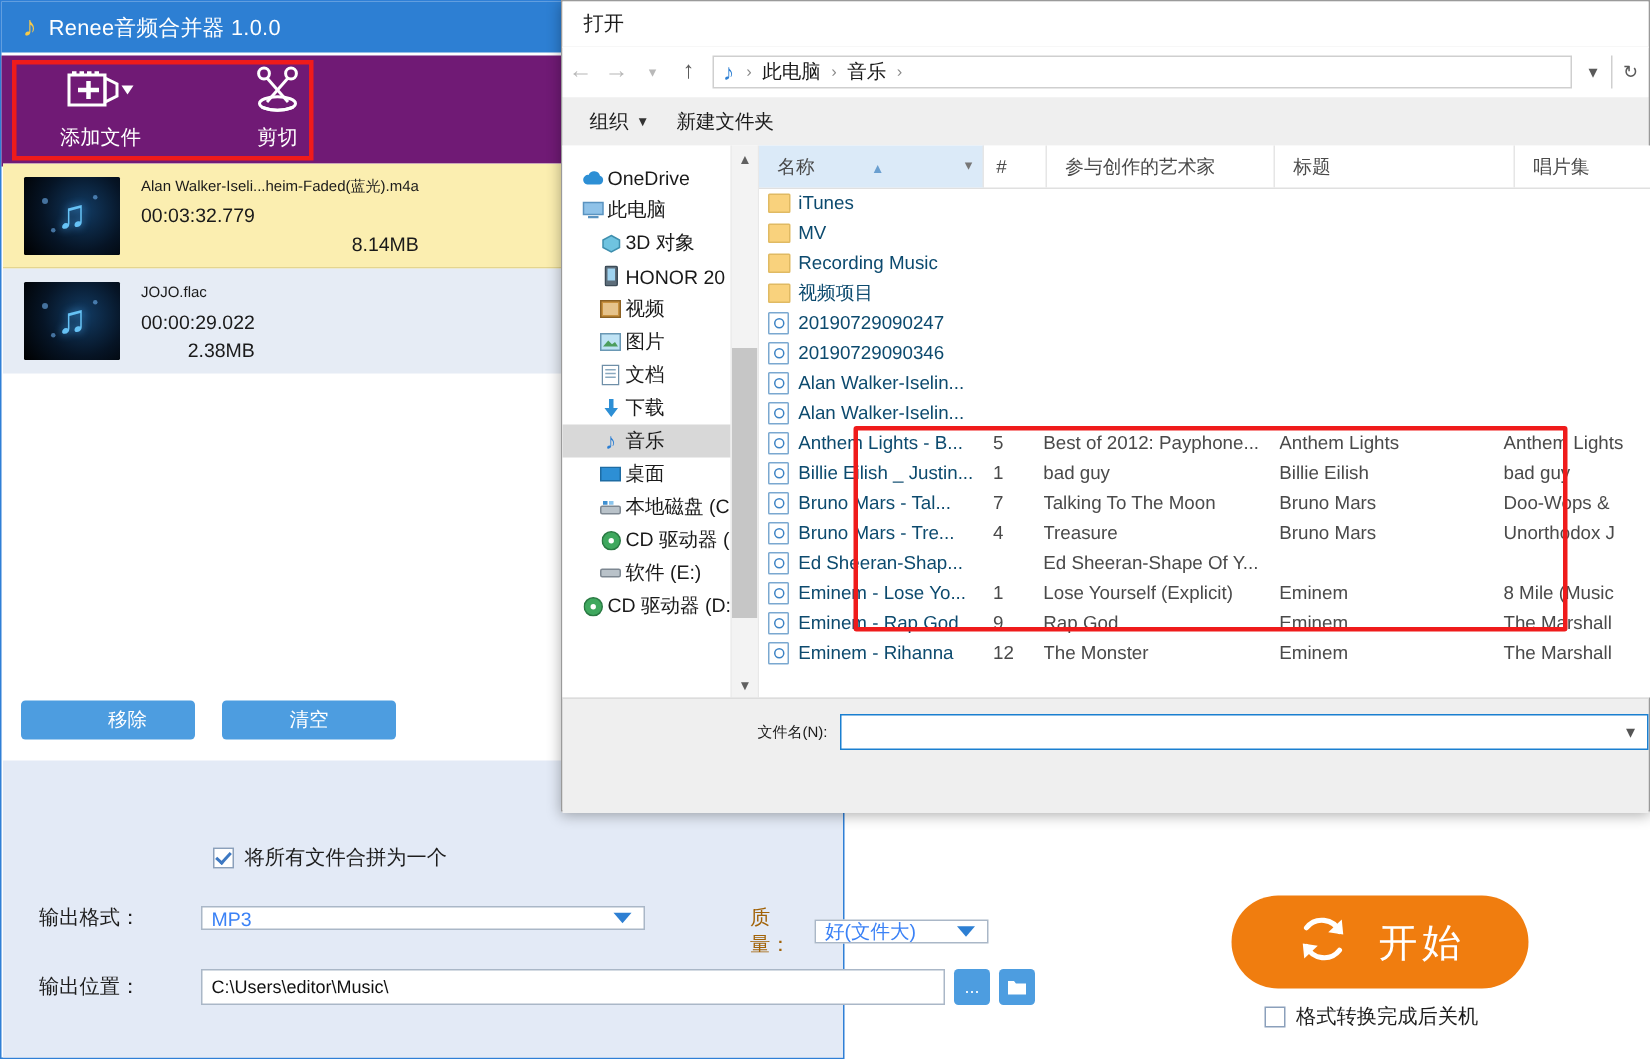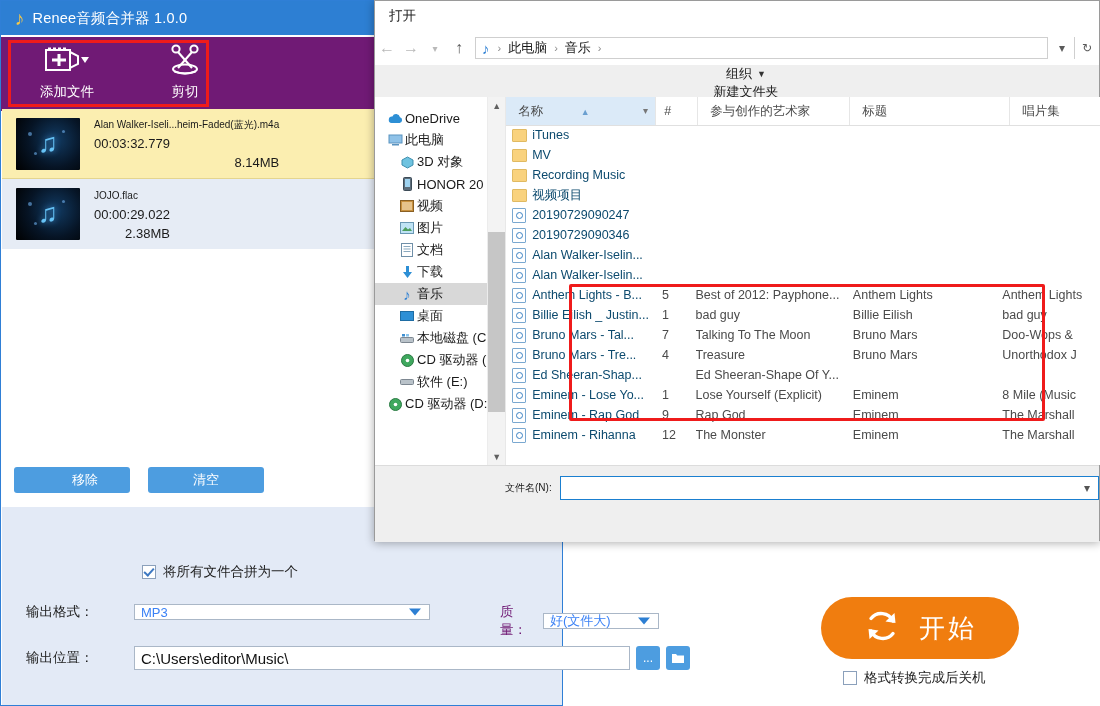--- a/index.html
+++ b/index.html
@@ -101,23 +101,23 @@
   .field-cap{font-size:13.5px;color:#1d1d1d;width:108px;}
   .combo{
     height:16px;background:#fff;border:1px solid #aab7c7;box-sizing:border-box;
     display:flex;align-items:center;padding:0 6px;font-size:13px;color:#3b82f6;position:relative;
   }
   .combo .caret{position:absolute;right:8px;top:50%;transform:translateY(-50%);
     width:0;height:0;border-left:6px solid transparent;border-right:6px solid transparent;
     border-top:7px solid #2d7fd3;}
   #format-combo{width:296px;}
   #path-input{width:496px;height:24px;background:#fff;border:1px solid #aab7c7;
-    box-sizing:border-box;display:flex;align-items:center;padding:0 6px;font-size:15px;color:#111;}
+    box-sizing:border-box;display:flex;align-items:center;padding:0 6px;font-size:12px;color:#111;}
   #row-quality{position:absolute;left:498px;top:96px;display:flex;align-items:center;}
-  .q-cap{font-size:13.5px;color:#701a75;margin-right:6px;}
+  .q-cap{font-size:13.5px;color:#a16207;margin-right:6px;}
   #quality-combo{width:126px;}
   .sq-btn{width:24px;height:24px;background:#4d9de0;border-radius:3px;color:#fff;
     display:flex;align-items:center;justify-content:center;font-size:12px;margin-left:6px;}
 
   #start-area{position:absolute;left:820px;top:596px;width:210px;}
   #start-btn{
     width:198px;height:62px;background:#f07d0f;border-radius:31px;color:#fff;
     display:flex;align-items:center;justify-content:center;gap:18px;
   }
   #start-label{font-size:26px;letter-spacing:3px;}
@@ -144,21 +144,21 @@
     background:#fff;display:flex;align-items:center;box-sizing:border-box;padding-left:6px;
   }
   .crumb{font-size:13px;color:#1a1a1a;}
   .crumb-sep{font-size:11px;color:#8a8a8a;margin:0 7px;}
   .addr-note{color:#2d7fd3;font-size:15px;margin-right:1px;}
   #addr-caret,#addr-refresh{width:24px;height:22px;display:flex;align-items:center;
     justify-content:center;font-size:12px;color:#5a5a5a;}
   #addr-refresh{border-left:1px solid #cfcfcf;}
 
   #dlg-cmdbar{position:absolute;left:0;top:64px;width:724px;height:32px;background:#efefef;
-    border-bottom:1px solid #dcdcdc;display:flex;align-items:center;flex-direction:column;}
+    border-bottom:1px solid #dcdcdc;display:flex;align-items:center;}
   .cmd-item{font-size:13px;color:#1a1a1a;margin-left:18px;display:flex;align-items:center;}
   .cmd-item .cdown{margin-left:5px;font-size:9px;color:#333;}
 
   #dlg-body{position:absolute;left:0;top:96px;width:724px;height:368px;background:#fff;
     display:flex;}
   #dlg-tree{width:145px;position:relative;padding-top:10px;background:#fff;}
   .tree-item{height:22px;display:flex;align-items:center;font-size:13px;color:#1a1a1a;
     white-space:nowrap;padding-left:10px;box-sizing:border-box;}
   .tree-item.sel{background:#d8d8d8;}
   .tree-item .ti{width:20px;flex:none;display:flex;align-items:center;justify-content:center;

